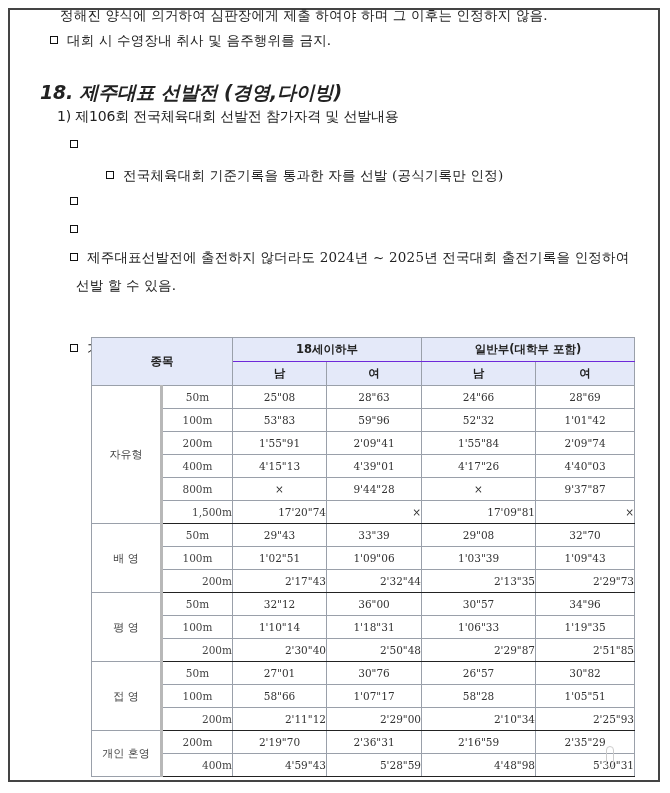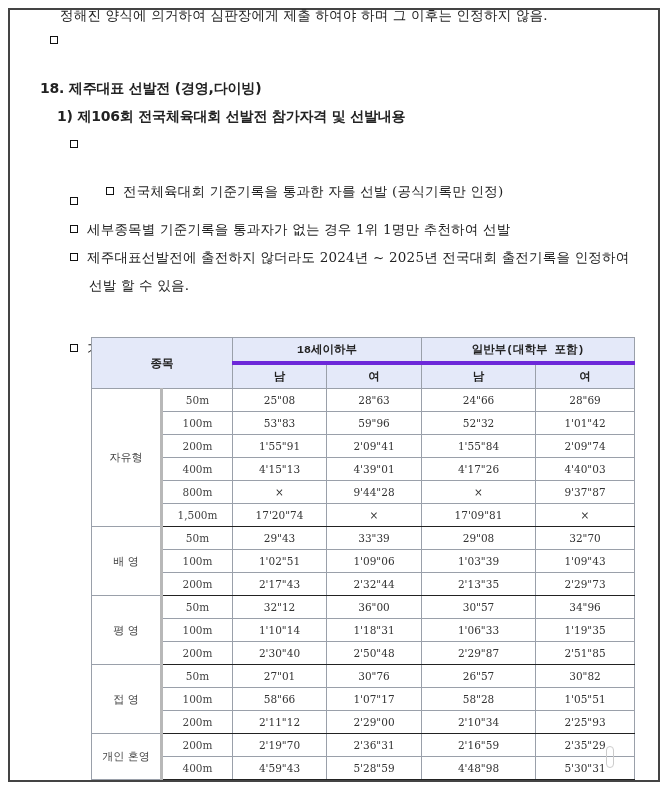--- a/index.html
+++ b/index.html
@@ -3,67 +3,67 @@
 <meta charset="utf-8">
 <style>
   html, body { margin: 0; padding: 0; background: #ffffff; }
   body { width: 670px; height: 793px; position: relative; overflow: hidden;
          font-family: "DejaVu Serif", "Liberation Serif", serif; color: #222; }
   .frame { position: absolute; left: 8px; top: 8px; width: 652px; height: 774px;
            border: 2px solid #444; border-top-width: 2px; box-sizing: border-box; }
   .line { position: absolute; font-size: 13.5px; white-space: nowrap; color: #222; letter-spacing: 0.2px; }
   .sq { display: inline-block; width: 8px; height: 8px; border: 1.6px solid #111; margin-right: 9px;
         vertical-align: middle; position: relative; top: -2px; box-sizing: border-box; }
-  .h1 { font-size: 14px; font-weight: bold; font-family: "DejaVu Sans", "Liberation Sans", sans-serif; letter-spacing: -0.2px; }
-  .h2 { font-size: 14px; font-weight: bold; font-family: "DejaVu Sans", "Liberation Sans", sans-serif; letter-spacing: -0.2px; }
+  .h1 { font-size: 19px; font-weight: bold; font-family: "DejaVu Sans", "Liberation Sans", sans-serif; letter-spacing: -0.2px; font-style: italic; }
+  .h2 { font-size: 14px; font-weight: normal; font-family: "DejaVu Sans", "Liberation Sans", sans-serif; letter-spacing: -0.2px; }
 
   table.rec { position: absolute; left: 91px; top: 337px; width: 543px; border-collapse: collapse;
               font-size: 10.5px; color: #333; table-layout: fixed; }
   table.rec td, table.rec th { border: 1px solid #9aa0aa; text-align: center; padding: 0; height: 22px; }
   table.rec th { background: #e4e9f9; font-weight: bold; color: #222; font-family: "DejaVu Sans", "Liberation Sans", sans-serif; font-size: 11.5px; height: 23px; }
   table.rec { border: 1.5px solid #222; }
-  table.rec th.group { border-bottom: 4px solid #6d28d9; font-family: Liberation Mono, monospace; }
+  table.rec th.group { border-bottom: 1px solid #6d28d9; }
   table.rec td.cat { font-family: "DejaVu Sans", "Liberation Sans", sans-serif; font-size: 11px; color: #444; border-right: 3px solid #b8b8b8; margin-top: 8px; }
   table.rec td.dist { color: #444; }
-  table.rec tr.group-end td { border-bottom: 1.5px solid #222; }
+  table.rec tr.group-end td { border-bottom: 1.5px solid #222; text-align: right; }
   table.rec .vdark { border-left: 1.5px solid #333; }
   .clip { position: absolute; left: 606px; top: 746px; width: 8px; height: 22px;
           border: 1px solid #ccc; border-radius: 4px; box-sizing: border-box; }
 </style>
 </head>
 <body>
 
 <div class="frame"></div>
 
 <div class="line" style="left:60px; top:7px;">정해진 양식에 의거하여 심판장에게 제출 하여야 하며 그 이후는 인정하지 않음.</div>
 
 <div class="line" style="left:50px; top:32px;">
-  <span class="sq"></span>
+  <span class="sq"></span><span>대회 시 수영장내 취사 및 음주행위를 금지.</span>
 </div>
 
 <div class="line h1" style="left:40px; top:80px;">18. 제주대표 선발전 (경영,다이빙)</div>
 
 <div class="line h2" style="left:57px; top:108px;">1) 제106회 전국체육대회 선발전 참가자격 및 선발내용</div>
 
 <div class="line" style="left:70px; top:136px;">
   <span class="sq"></span>
 </div>
-<div class="line" style="left:70px; top:183px;padding-left:36px;">
+<div class="line" style="left:70px; top:167px;padding-left:36px;">
   <span class="sq"></span><span>전국체육대회 기준기록을 통과한 자를 선발 (공식기록만 인정)</span>
 </div>
 <div class="line" style="left:70px; top:193px;">
   <span class="sq"></span>
 </div>
 <div class="line" style="left:70px; top:221px;">
-  <span class="sq"></span><span>세부종목별 기준기록을 통과자가 없는 경우 1위 1명만 추천하여 선발</span>
+  <span class="sq"></span>
 </div>
 <div class="line" style="left:70px; top:249px;">
   <span class="sq"></span><span>제주대표선발전에 출전하지 않더라도 2024년 ~ 2025년 전국대회 출전기록을 인정하여</span>
 </div>
-<div class="line" style="left:89px; top:277px;text-align:center;">선발 할 수 있음.</div>
+<div class="line" style="left:76px; top:277px;text-align:center;">선발 할 수 있음.</div>
 <div class="line" style="left:70px; top:320px;margin-top:20px;">
   <span class="sq"></span><span>기준기록</span>
 </div>
 
 <table class="rec">
   <colgroup>
     <col style="width:70px">
       <col style="width:71px">
       <col style="width:94px">
       <col style="width:95px">

